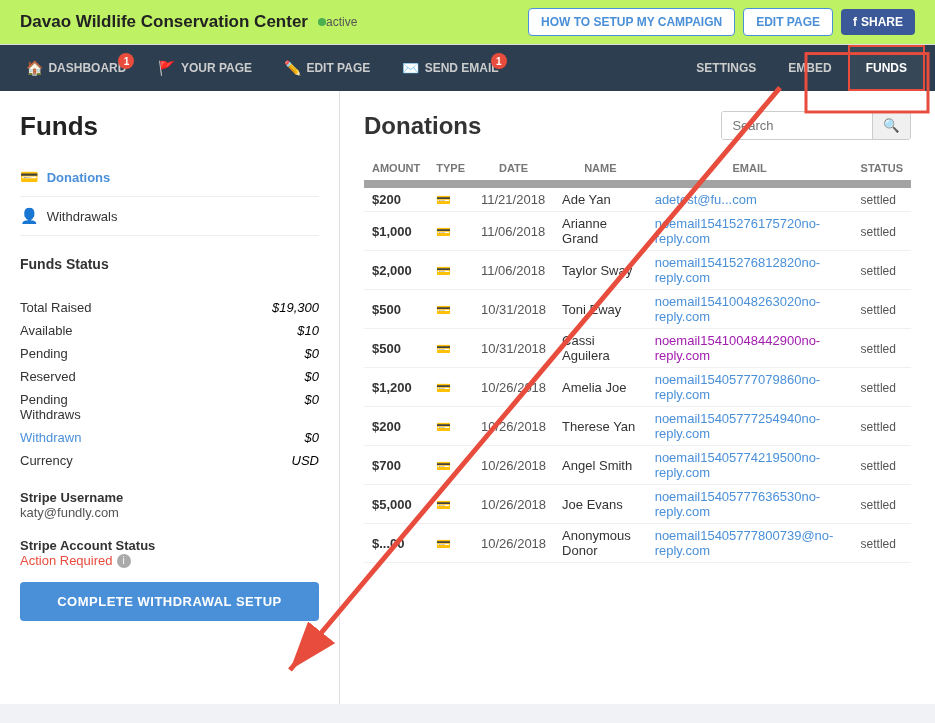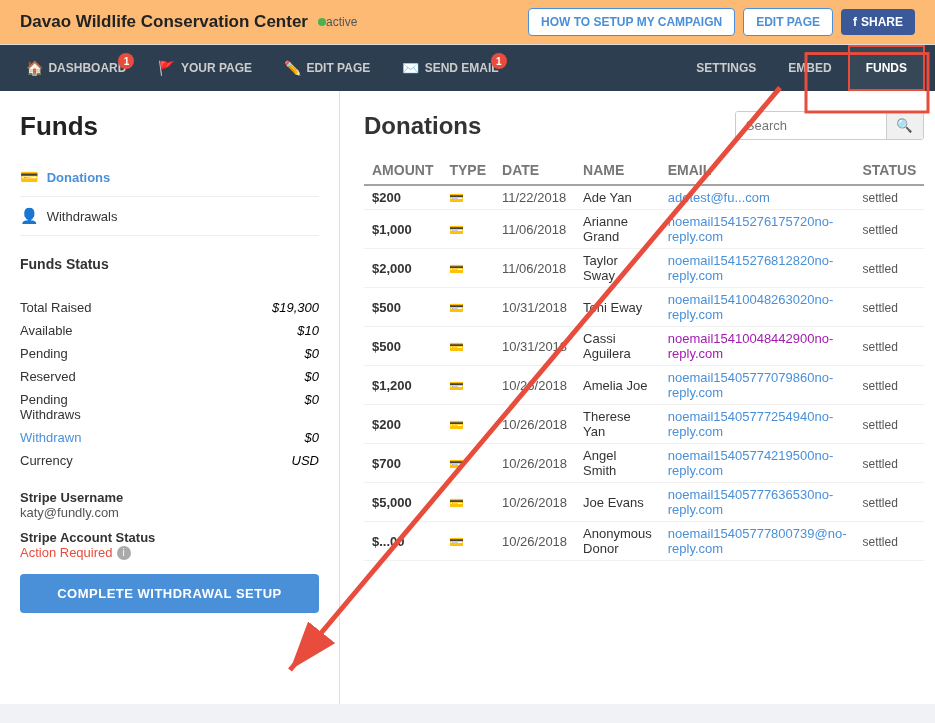--- a/index.html
+++ b/index.html
@@ -1,20 +1,20 @@
 <!DOCTYPE html>
 <html><head>
   <meta charset="utf-8">
   <style>
     * { box-sizing: border-box; margin: 0; padding: 0; }
     body { font-family: Arial, sans-serif; font-size: 13px; background: #f0f2f5; }
 
     
     .top-bar {
-      background: #fdba74;
+      background: #bef264;
       border-bottom: 1px solid #ddd;
       padding: 8px 20px;
       display: flex;
       align-items: center;
       justify-content: space-between;
     }
     .top-bar-left {
       display: flex;
       align-items: center;
       gap: 10px;
@@ -151,21 +151,21 @@
       display: flex;
       justify-content: space-between;
       padding: 4px 0;
       font-size: 13px;
     }
     .fund-label { color: #333; }
     .fund-value { color: #000000; font-style: italic; }
 
     .stripe-section { margin-top: 18px; }
     .stripe-label { font-weight: bold; font-size: 13px; color: #333; }
-    .stripe-value { font-size: 13px; color: #555; margin-bottom: 10px; }
+    .stripe-value { font-size: 13px; color: #555; margin-bottom: 18px; }
     .action-required { color: #e74c3c; font-size: 13px; display: flex; align-items: center; gap: 4px; }
     .info-icon {
       width: 14px; height: 14px;
       border-radius: 50%;
       background: #aaa;
       color: #fff;
       font-size: 10px;
       display: inline-flex;
       align-items: center;
       justify-content: center;
@@ -226,25 +226,25 @@
       cursor: pointer;
       color: #666;
     }
 
     
     .donations-table {
       width: 100%;
       border-collapse: collapse;
     }
     .donations-table th {
-      text-align: left;
-      font-size: 14px;
+      text-align: center;
+      font-size: 11px;
       color: #777;
       padding: 6px 8px;
-      border-bottom: 2px solid #a3a3a3;
+      border-bottom: 8px solid #a3a3a3;
       text-transform: uppercase;
       font-weight: bold;
     }
     .donations-table td {
       padding: 4px 8px;
       border-bottom: 1px solid #f0f0f0;
       font-size: 13px;
       color: #333;
       margin-left: 22px;
     }
@@ -394,21 +394,21 @@
             <th>DATE</th>
             <th>NAME</th>
             <th>EMAIL</th>
             <th>STATUS</th>
           </tr>
         </thead>
         <tbody id="donations-tbody">
         <tr>
       <td style="font-weight:bold;color:#333;">$200</td>
       <td><span class="type-icon">💳</span></td>
-      <td style="color:#555;">11/22/2018</td>
+      <td style="color:#555;">11/21/2018</td>
       <td>Ade Yan</td>
       <td style="color:#4a90d9;">adetest@fu...com</td>
       <td><span class="status-settled">settled</span></td>
     </tr>
             <tr>
       <td style="font-weight:bold;color:#333;">$1,000</td>
       <td><span class="type-icon">💳</span></td>
       <td style="color:#555;">11/06/2018</td>
       <td>Arianne Grand</td>
       <td style="color:#4a90d9;">noemail15415276175720no-reply.com</td>

